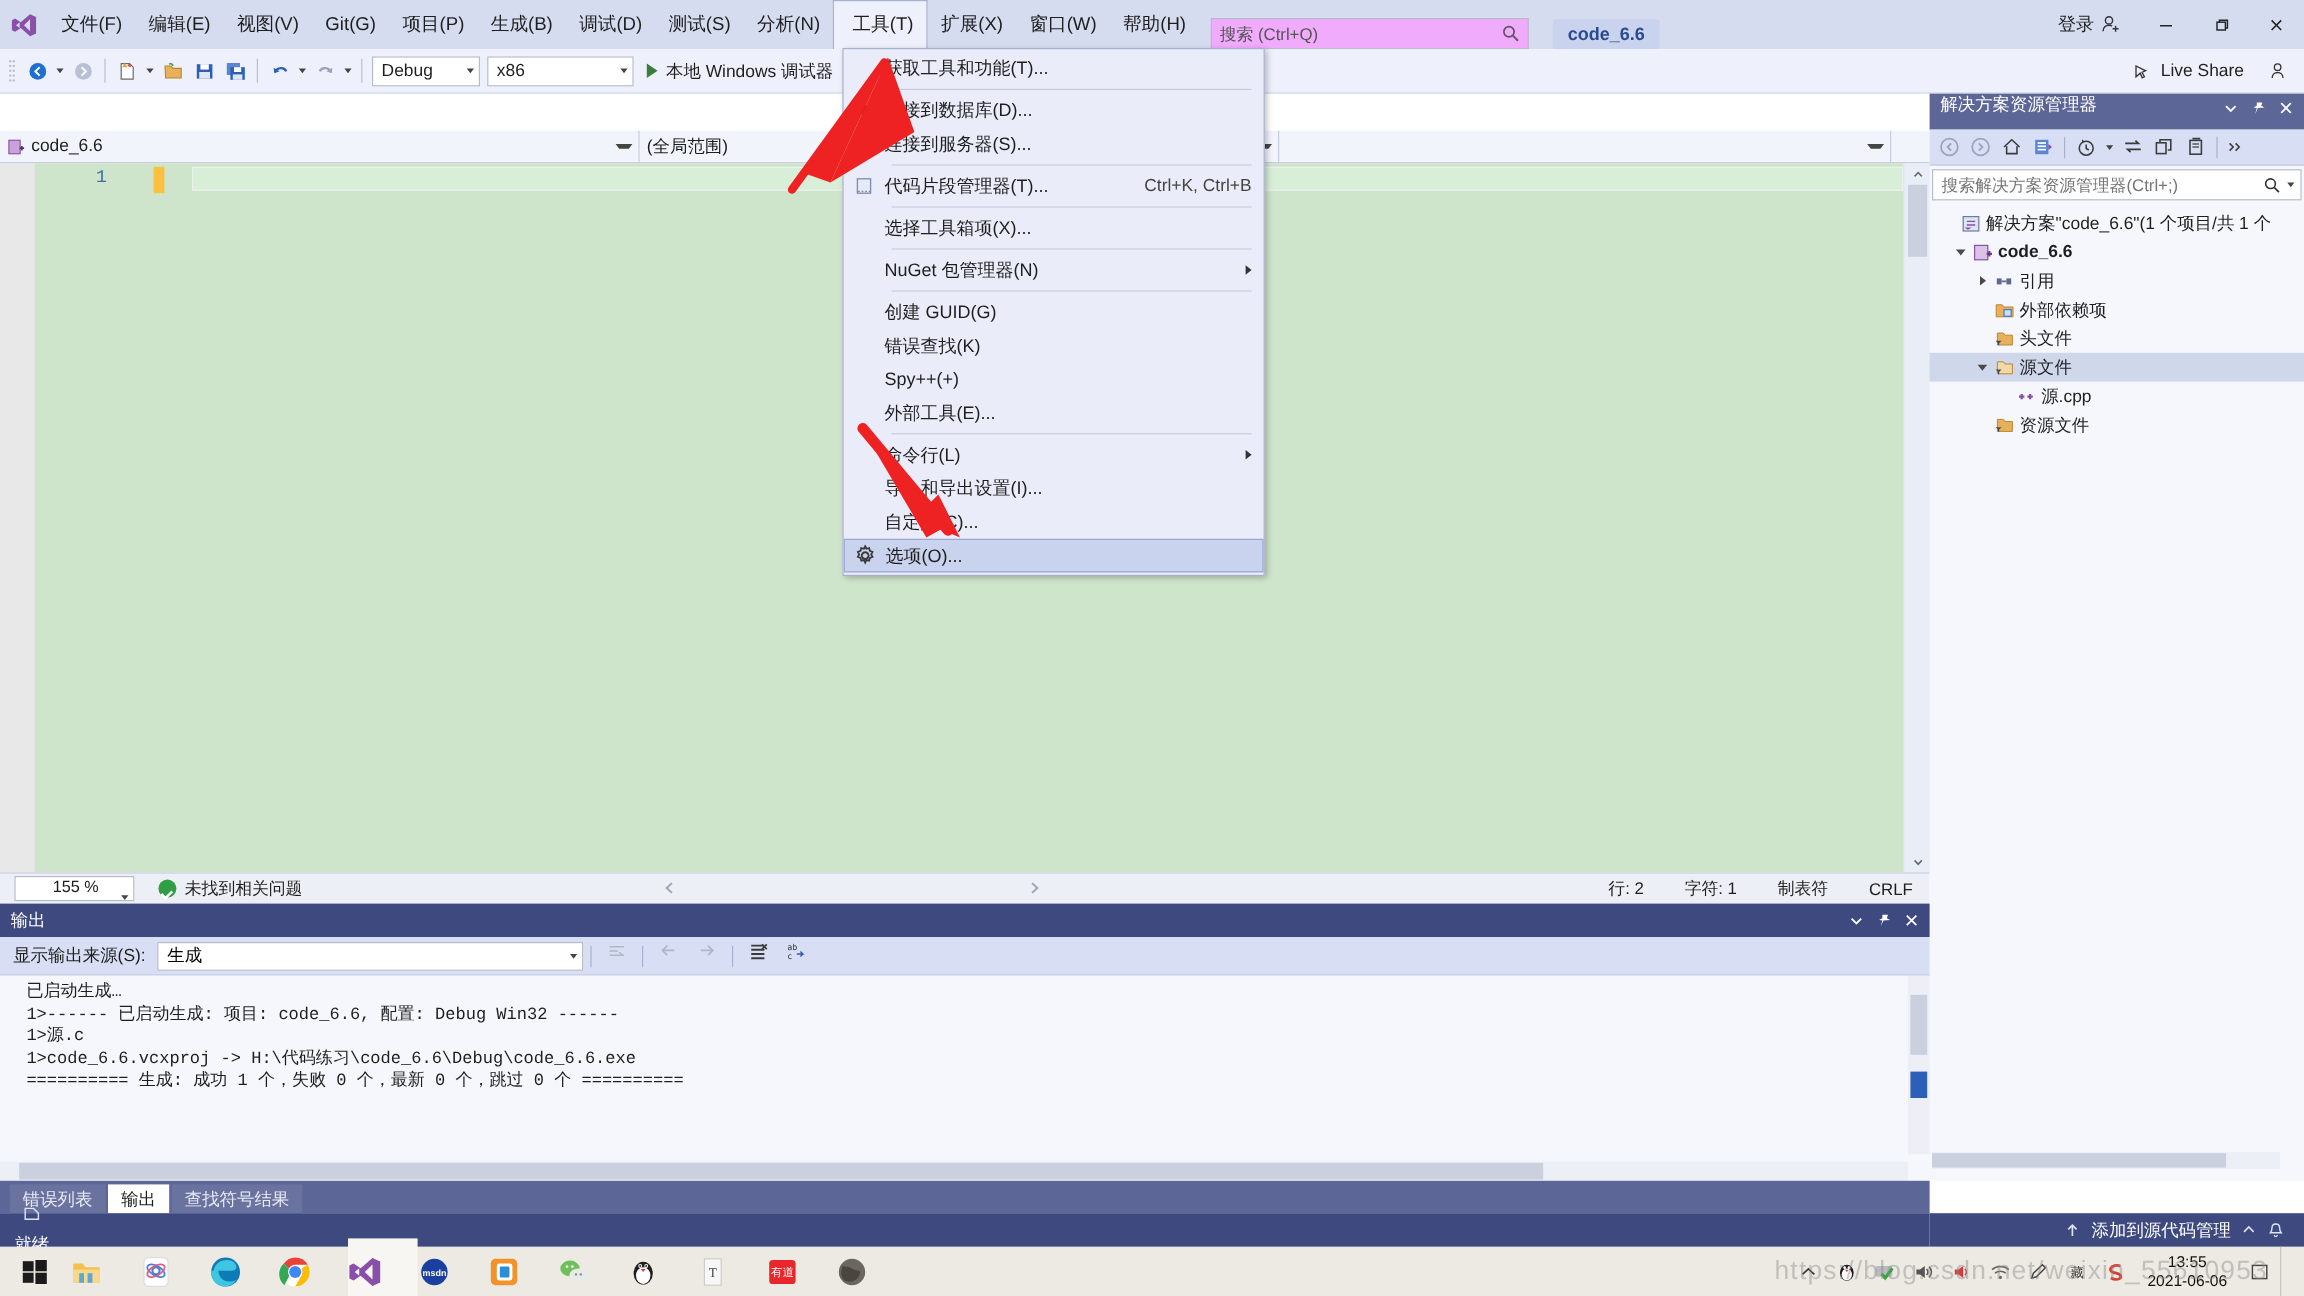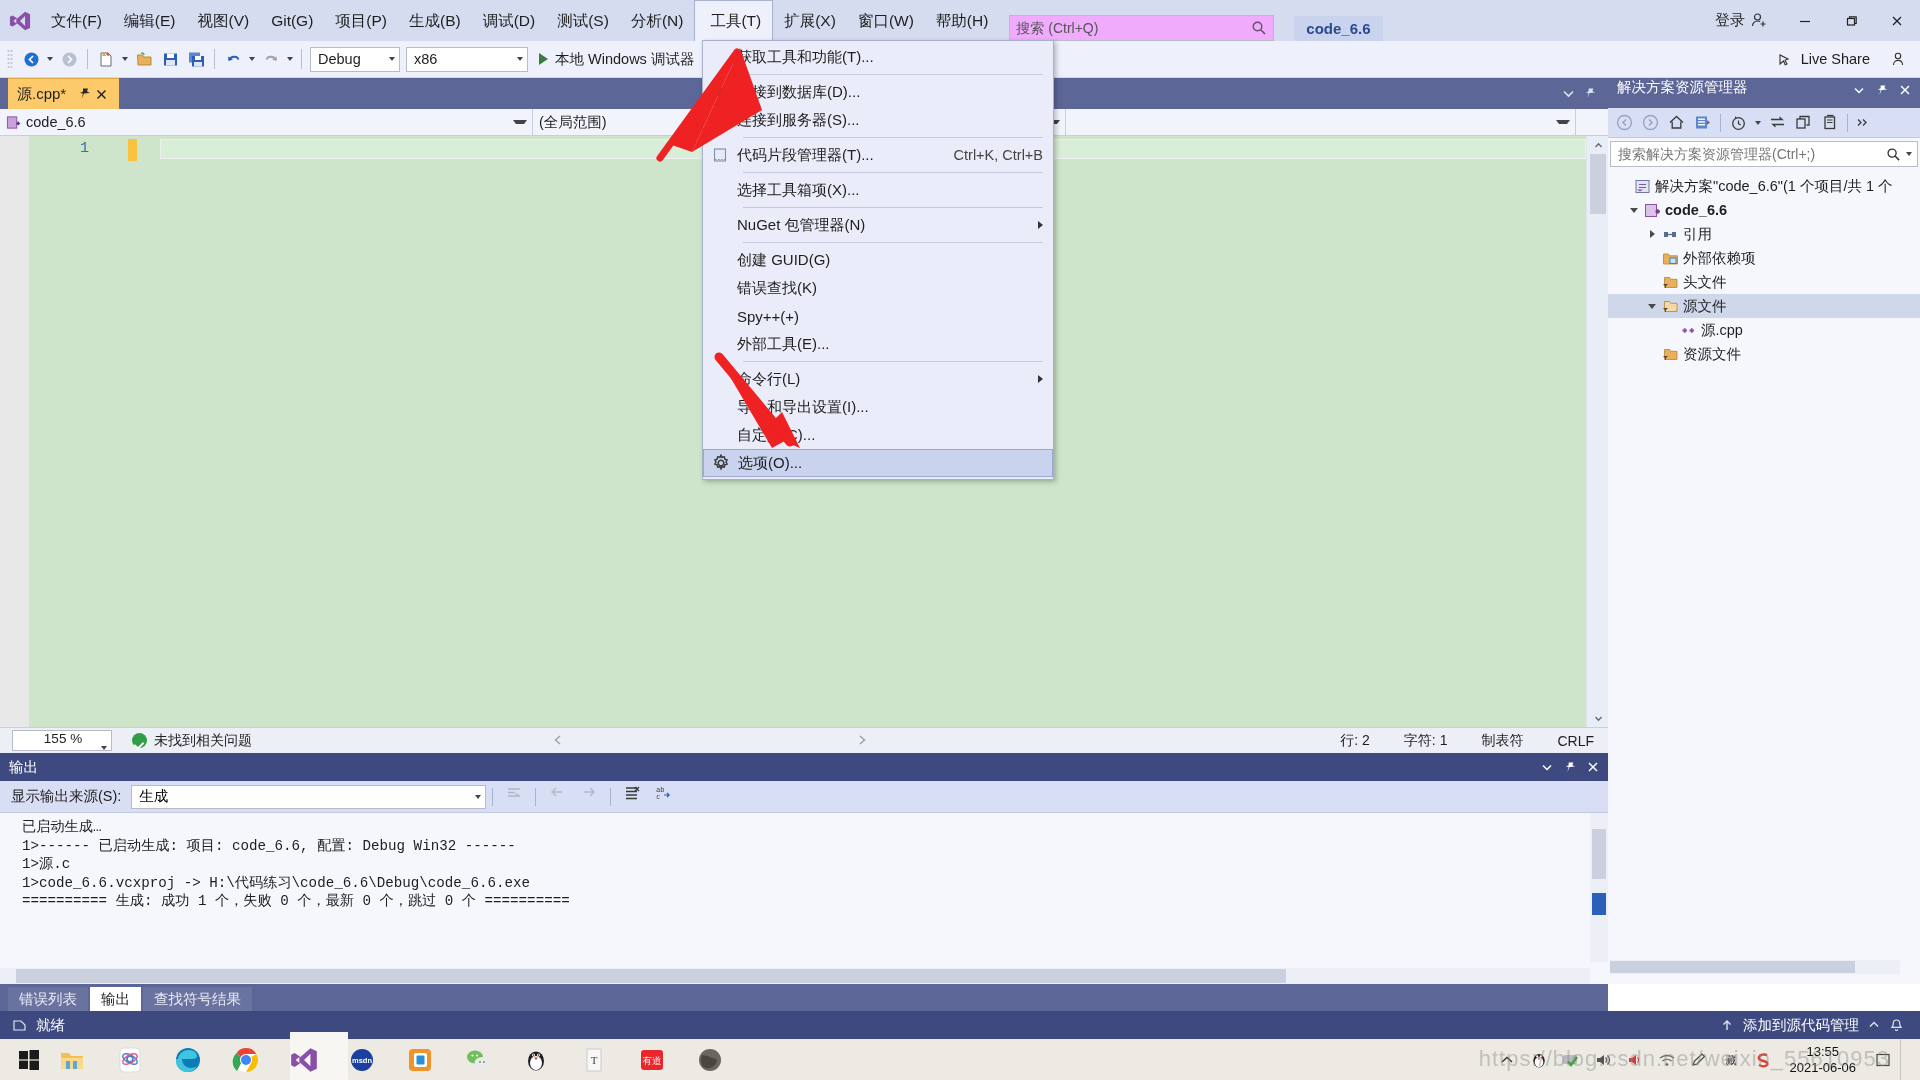--- a/index.html
+++ b/index.html
@@ -246,21 +246,21 @@
     font-size: 14.5px; color: #e8ebf5; background: #6a739f; margin-right: 2px; cursor: default;
   }
   .bt.active { background: #fff; color: #1e1e1e; }
 
   
   .vsstatus {
     position: absolute; top: 1011px; left: 0; width: 1608px; height: 28px;
     background: #3e4a7f; display: flex; align-items: center;
     color: #fff; font-size: 14.5px; padding: 0 0 0 12px;
   }
-  .vsstatus .ready { display: flex; align-items: center; gap: 9px; }
+  .vsstatus .ready { display: flex; align-items: center; gap: 9px; flex-direction: column; }
   .vsstatus-ext {
     position: absolute; top: 1011px; left: 1608px; width: 312px; height: 28px;
     background: #3e4a7f; display: flex; align-items: center; justify-content: flex-end;
     color: #fff; font-size: 14.5px; gap: 9px; padding-right: 16px;
   }
 
   
   .dropdown {
     position: absolute; left: 702px; top: 40px; width: 352px;
     background: #eaedf9; border: 1px solid #a9b0c9;
@@ -454,48 +454,20 @@
           <path d="M3 13V4l8 4-3 1.2L10 13l-1.8.8L6.5 10z" fill="none" stroke="#333" stroke-width="1.1"></path>
         </svg>
       <span>Live Share</span>
       <svg width="17" height="17" viewBox="0 0 17 17" style="margin-left:14px">
           <circle cx="7" cy="5" r="2.7" fill="none" stroke="#333" stroke-width="1.1"></circle>
           <path d="M2.5 14c0-2.8 2-4.6 4.5-4.6s4.5 1.8 4.5 4.6" fill="none" stroke="#333" stroke-width="1.1"></path>
         </svg>
     </div>
   </div>
 
-  <div class="tabstrip">
-    <div class="doctab">
-      <span class="tname">源.cpp*</span>
-      <span class="pin">
-          <svg width="14" height="14" viewBox="0 0 14 14">
-            <path d="M5 1.5h5l-1 3 3 1.5-6 .5-2.5 5.5L5 6.5 2 6 5 4.5z" fill="#2b2b2b"></path>
-          </svg>
-        </span>
-      <span class="xbtn">
-          <svg width="13" height="13" viewBox="0 0 13 13">
-            <line x1="2.5" y1="2.5" x2="10.5" y2="10.5" stroke="#1e1e1e" stroke-width="1.5"></line>
-            <line x1="10.5" y1="2.5" x2="2.5" y2="10.5" stroke="#1e1e1e" stroke-width="1.5"></line>
-          </svg>
-        </span>
-    </div>
-    <div class="tabstrip-right">
-      <div class="tsr-ico">
-          <svg width="13" height="13" viewBox="0 0 13 13">
-            <path d="M2 4.5 6.5 9 11 4.5" fill="none" stroke="#dfe3f2" stroke-width="1.6"></path>
-          </svg>
-        </div>
-      <div class="tsr-ico">
-          <svg width="13" height="13" viewBox="0 0 14 14">
-            <path d="M5 1.5h5l-1 3 3 1.5-6 .5-2.5 5.5L5 6.5 2 6 5 4.5z" fill="#dfe3f2"></path>
-          </svg>
-        </div>
-    </div>
-  </div>
 
   <div class="navbars">
     <div class="navcombo" id="navcombo-scope">
       <svg width="15" height="15" viewBox="0 0 16 16" style="margin-right:5px">
           <rect x="1.5" y="2" width="10" height="12" fill="#c9a2d9" stroke="#8a4fa8"></rect>
           <path d="M11 9h4M13 7v4" stroke="#5a2d78" stroke-width="1.5"></path>
         </svg>
       <span>code_6.6</span>
       <span class="nc-caret"></span>
     </div>

